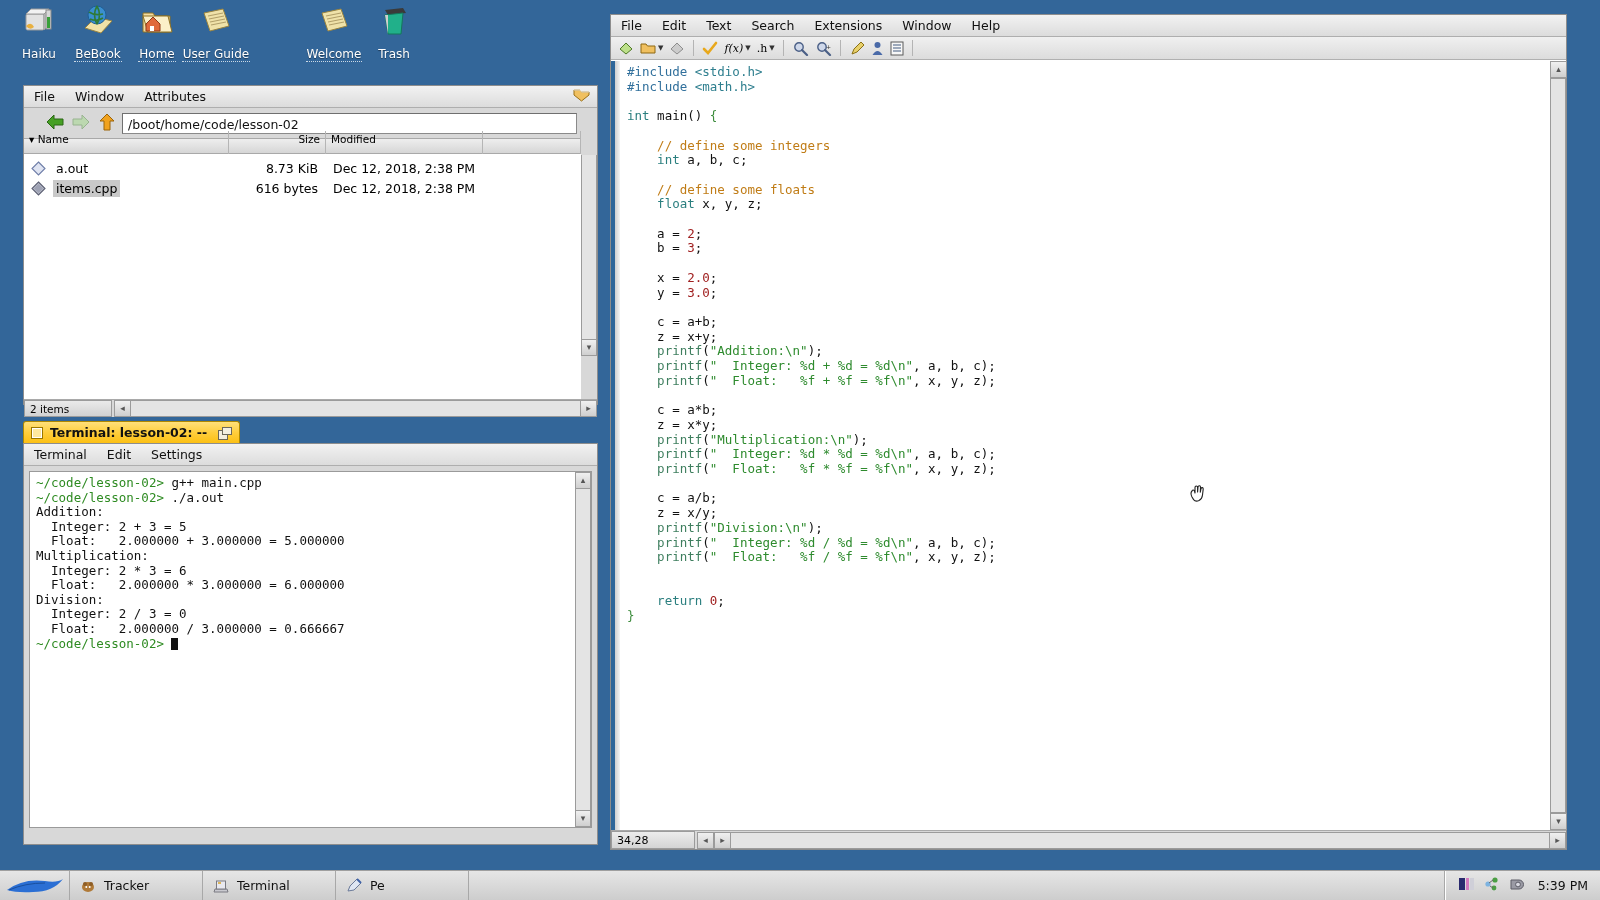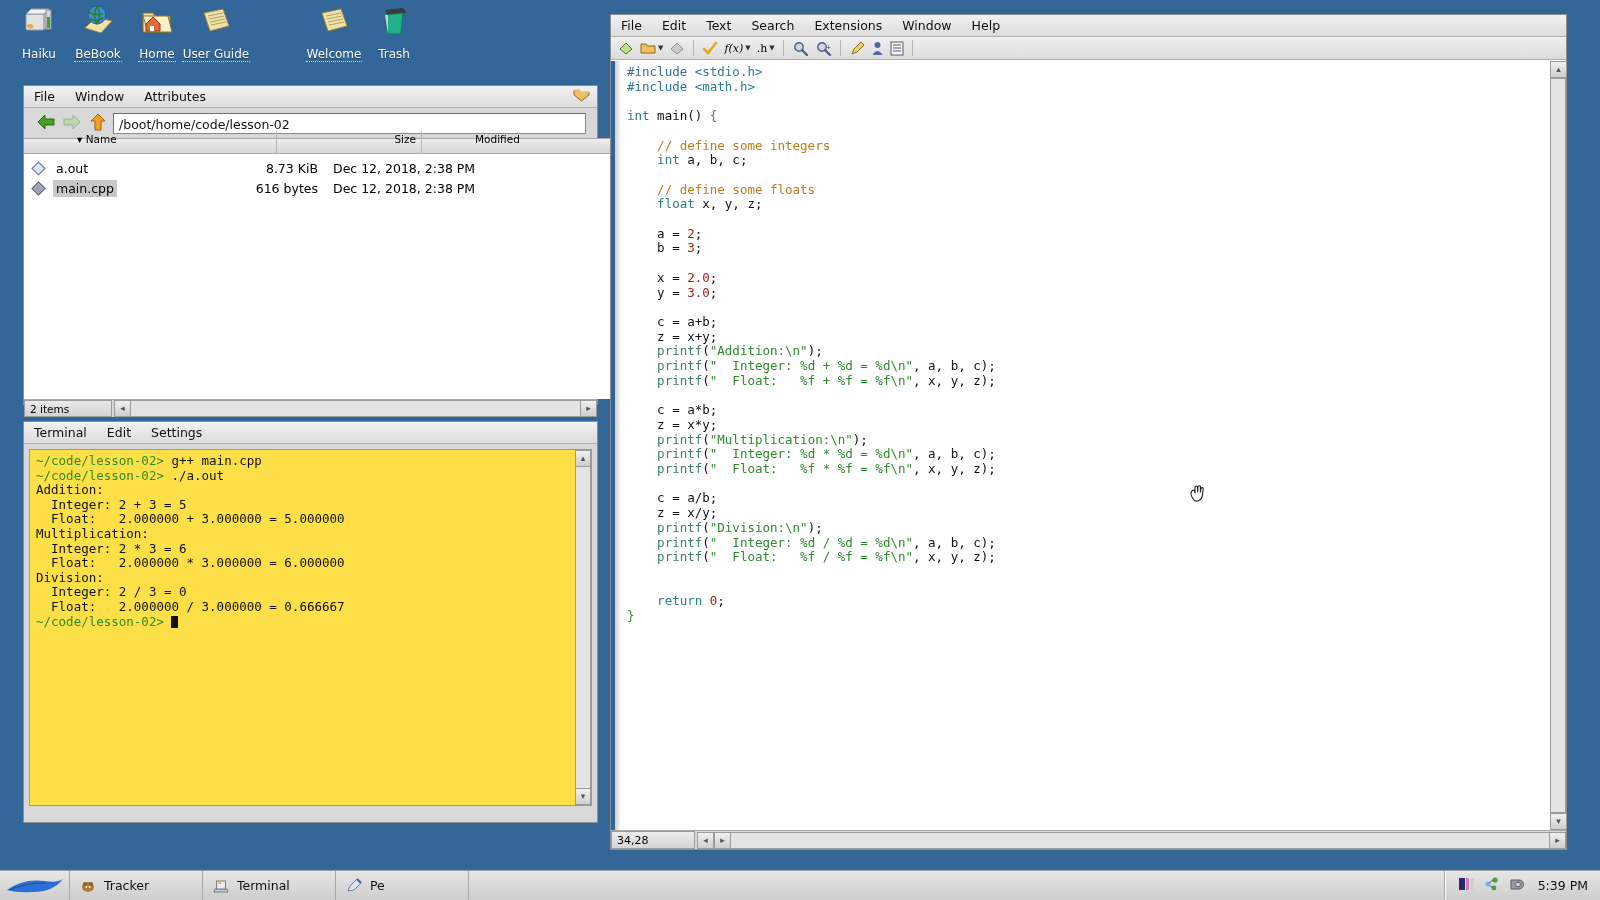--- a/index.html
+++ b/index.html
@@ -66,36 +66,36 @@
     border-bottom: 1px solid #aeaeae;
     font-size: 12.5px; color: #101010;
   }
   .menubar .mi { padding: 2px 10px; cursor: default; }
 
   
   #tracker-window { left: 23px; top: 85px; width: 575px; }
   #tracker-window .wbody { height: 320px; padding: 0; }
   .navbar {
     height: 30px; display: flex; align-items: center; gap: 4px;
-    padding: 0 11px; background: #d8d8d8;
+    padding: 0 20px; background: #d8d8d8;
   }
   .navbtn { width: 22px; height: 20px; font-size: 17px; line-height: 20px; text-align:center; cursor: default; }
   .pathfield {
     flex: 1; height: 21px; background: #fff; border: 1px solid #8a8a8a;
     border-top-color:#6f6f6f; border-left-color:#6f6f6f;
     font-size: 12.5px; color: #111; padding: 2px 5px; line-height: 17px;
     white-space: nowrap; overflow: hidden;
   }
   .colhead {
     display: flex; height: 16px; align-items: center;
     background: linear-gradient(to bottom,#eeeeee,#d6d6d6);
     border-top: 1px solid #a9a9a9; border-bottom: 1px solid #a9a9a9;
     font-size: 10.5px; color: #000;
   }
-  .colhead .ch { padding: 0 5px; border-right: 1px solid #b5b5b5; height: 31px; line-height: 16px; overflow:hidden;margin-left:48px; }
+  .colhead .ch { padding: 0 5px; border-right: 1px solid #b5b5b5; height: 31px; line-height: 16px; overflow:hidden; }
   .filelist { background: #fff; height: 245px; position: relative; overflow: hidden; }
   .frow { display: flex; align-items: center; height: 20px; font-size: 12.5px; color: #000; }
   .frow .fname { display: flex; align-items: center; gap: 7px; padding-left: 7px; }
   .frow .fname .nm { padding: 1px 3px; }
   .frow .fname .nm.sel { background: #c9c9c9; }
   .fsize { text-align: right; padding-right: 8px; }
   .fmod  { padding-left: 7px; }
   .fileicon { width: 15px; height: 15px; display:block; }
   .statusrow {
     display: flex; align-items: center; height: 18px;
@@ -113,21 +113,21 @@
   }
   .sb-trough { flex: 1; background: #e4e4e4; border: 1px solid #9b9b9b; border-left:none; border-right:none;}
   .vscroll { width: 16px; display: flex; flex-direction: column; }
   .vscroll .sb-trough { flex:1; border-left:1px solid #9b9b9b; border-right:1px solid #9b9b9b; border-top:none;border-bottom:none;}
   .vscroll .sb-arrow { width: 16px; }
 
   
   #terminal-window { left: 23px; top: 421px; width: 575px; }
   #terminal-window .wbody { height: 402px; padding: 0; }
   .termarea {
-    background: #fde047; border: 1px solid #9a9a9a; margin: 5px;
+    background: #ffffff; border: 1px solid #9a9a9a; margin: 5px;
     height: 357px; display: flex; overflow: hidden;
   }
   .termtext {
     flex: 1; padding: 4px 6px;
     font-family: "DejaVu Sans Mono", "Liberation Mono", monospace;
     font-size: 12.5px; line-height: 14.6px; color: #111; white-space: pre;
     overflow: hidden;
   }
   .prompt { color: #2e8b22; }
   .curs { display:inline-block; width:7px; height:12px; background:#111; vertical-align:-2px;}
@@ -306,21 +306,21 @@
           </div>
 
           <div class="frow">
             <div class="fname" style="width:205px">
               <span class="fileicon">
                 <svg width="15" height="15" viewBox="0 0 15 15">
                     <path d="M7.5 1 L14 7.5 L7.5 14 L1 7.5 Z" fill="#b9bcc9" stroke="#5c6073" stroke-width="1.1"></path>
                     <path d="M7.5 3 L12 7.5 L7.5 12 L3 7.5 Z" fill="#9ea2b4" stroke="none"></path>
                   </svg>
               </span>
-              <span class="nm sel">main.cpp</span>
+              <span class="nm sel">items.cpp</span>
             </div>
             <div class="fsize" style="width:97px">616 bytes</div>
             <div class="fmod" style="flex:1">Dec 12, 2018, 2:38 PM</div>
           </div>
 
         </div>
       </div>
       <div class="vscroll" style="height:218px">
         <div class="sb-arrow" style="visibility:hidden"></div>
         <div class="sb-trough"></div>
@@ -333,20 +333,27 @@
       <div class="hscroll">
         <div class="sb-arrow">◂</div>
         <div class="sb-trough"></div>
         <div class="sb-arrow">▸</div>
       </div>
     </div>
   </div>
 </div>
 
 <div class="hwin" id="terminal-window">
+  <div class="tabrow">
+    <div class="wtab active-yellow">
+      <span class="closebox"></span>
+      <span class="ttl">Terminal: lesson-02: --</span>
+      <span class="zoombox"></span>
+    </div>
+  </div>
   <div class="wbody">
     <div class="menubar">
       <span class="mi">Terminal</span>
       <span class="mi">Edit</span>
       <span class="mi">Settings</span>
     </div>
     <div class="termarea">
       <div class="termtext" id="term-text"><div><span class="prompt">~/code/lesson-02&gt;</span><span> g++ main.cpp</span></div><div><span class="prompt">~/code/lesson-02&gt;</span><span> ./a.out</span></div><div><span>Addition:</span></div><div><span>  Integer: 2 + 3 = 5</span></div><div><span>  Float:   2.000000 + 3.000000 = 5.000000</span></div><div><span>Multiplication:</span></div><div><span>  Integer: 2 * 3 = 6</span></div><div><span>  Float:   2.000000 * 3.000000 = 6.000000</span></div><div><span>Division:</span></div><div><span>  Integer: 2 / 3 = 0</span></div><div><span>  Float:   2.000000 / 3.000000 = 0.666667</span></div><div><span class="prompt">~/code/lesson-02&gt;</span><span> </span><span class="curs"></span></div></div>
       <div class="vscroll">
         <div class="sb-arrow">▴</div>

